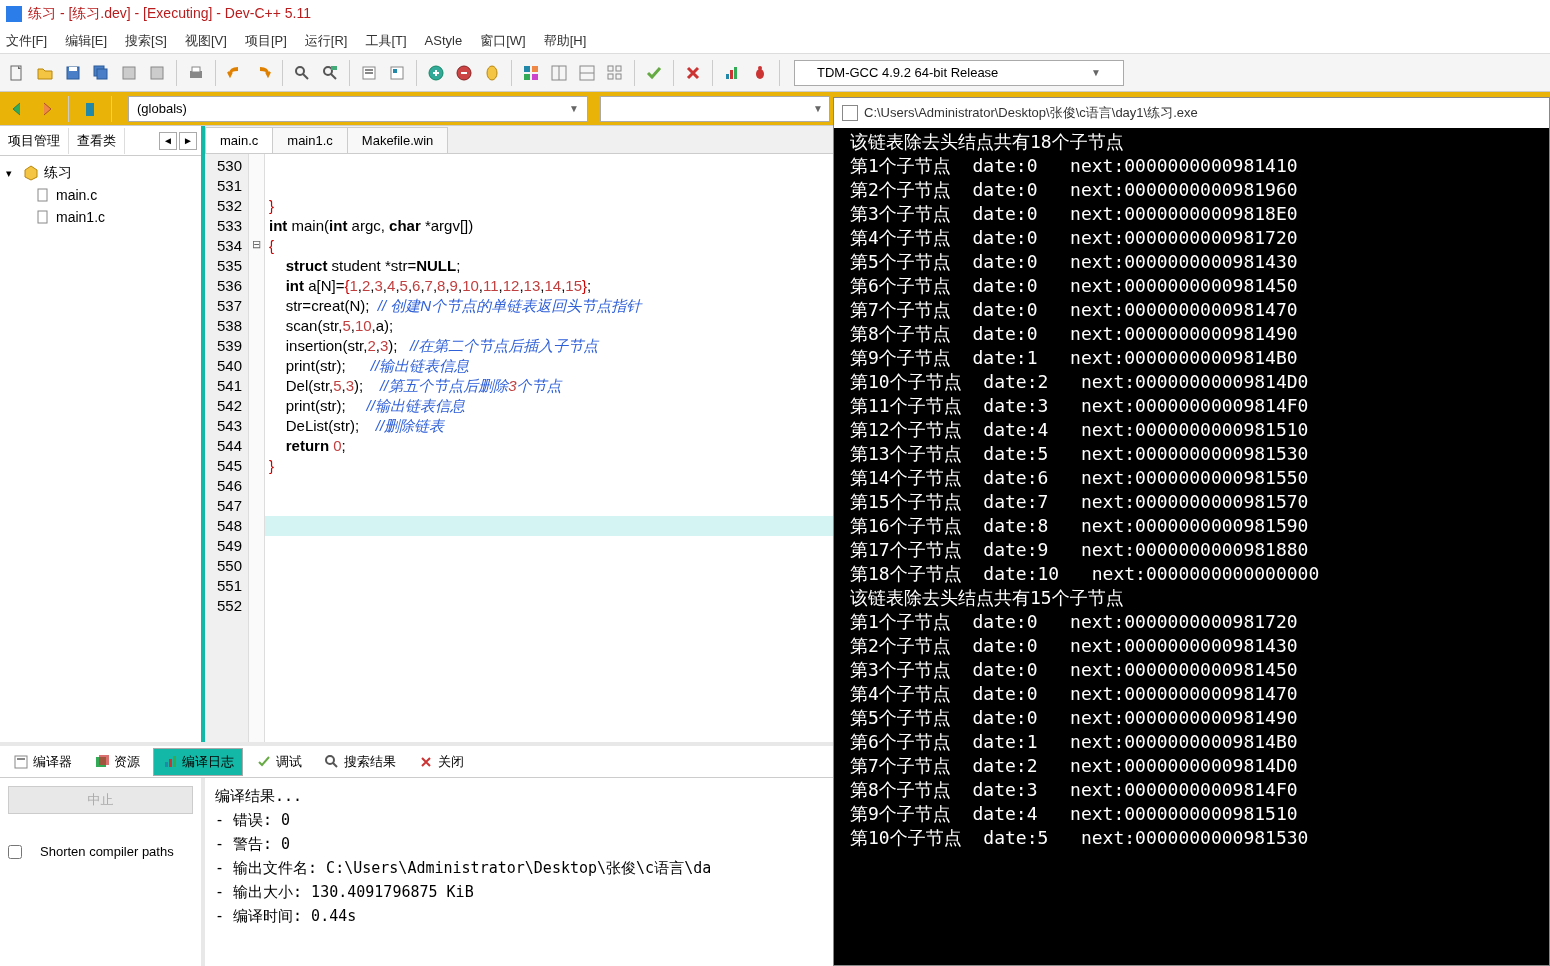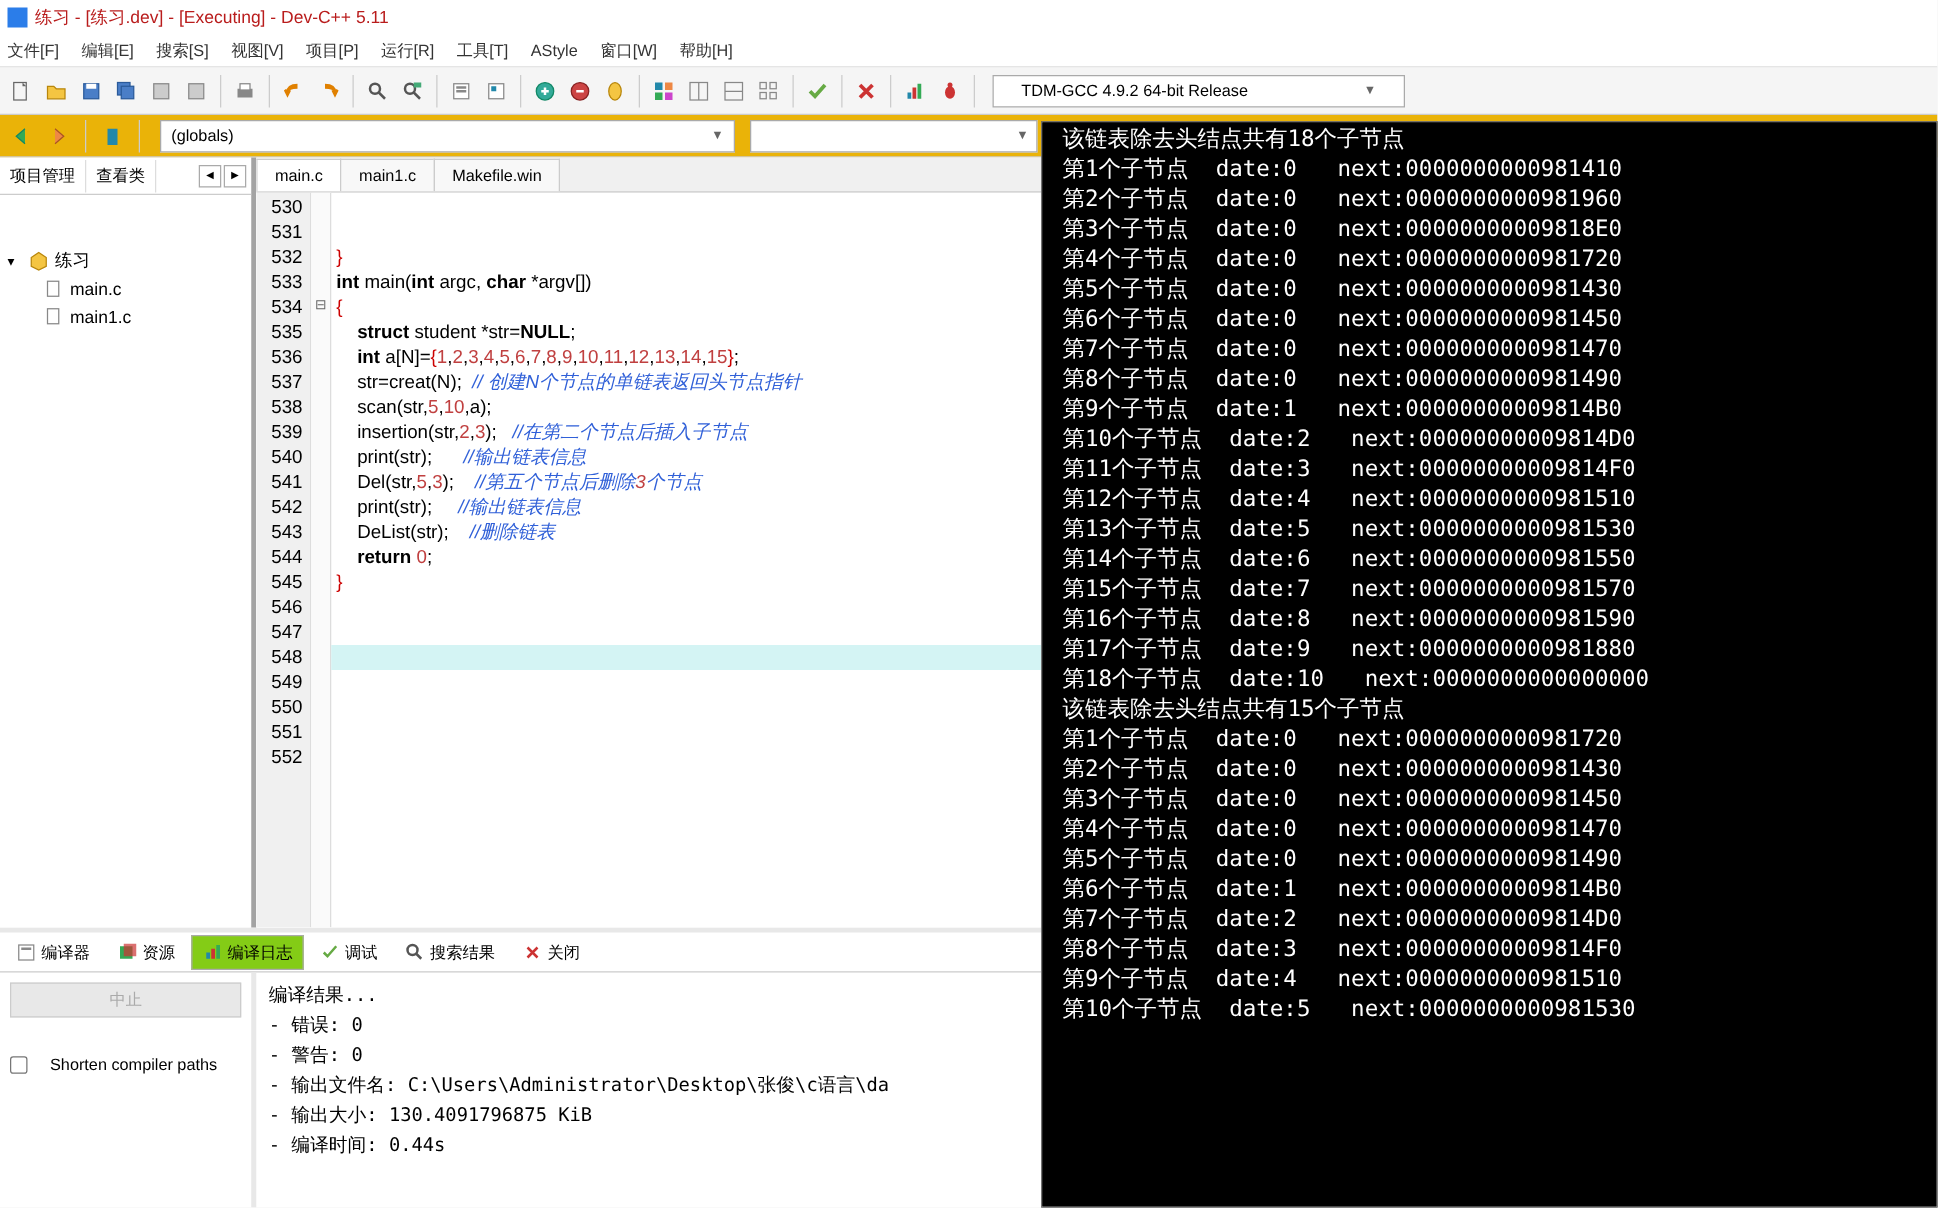--- a/index.html
+++ b/index.html
@@ -11,21 +11,21 @@
 .toolbar { height: 38px; background: #f5f5f5; display: flex; align-items: center; padding: 0 4px; gap: 2px; border-bottom: 1px solid #ccc; }
 .toolbar .sep { width: 1px; height: 26px; background: #ccc; margin: 0 4px; }
 .toolbar .btn { width: 26px; height: 26px; display: flex; align-items: center; justify-content: center; cursor: pointer; border: 1px solid transparent; }
 .toolbar .compiler-select { margin-left: 8px; width: 330px; height: 26px; border: 1px solid #aaa; background: #fff; font-family: monospace; font-size: 13px; padding: 0 22px; display: flex; align-items: center; justify-content: space-between; }
 .toolbar2 { height: 34px; background: #eab308; display: flex; align-items: center; padding: 0 4px; gap: 4px; border-bottom: 1px solid #ccc; }
 .toolbar2 .btn { width: 26px; height: 26px; display: flex; align-items: center; justify-content: center; cursor: pointer; }
 .toolbar2 .sep { width: 1px; height: 26px; background: #ccc; margin: 0 4px; }
 .toolbar2 .globals { flex: 0 0 460px; height: 26px; border: 1px solid #aaa; background: #fff; font-family: monospace; padding: 0 8px; display: flex; align-items: center; justify-content: space-between; margin-left: 8px; }
 .toolbar2 .second-combo { flex: 0 0 230px; height: 26px; border: 1px solid #aaa; background: #fff; margin-left: 8px; display: flex; align-items: center; justify-content: flex-end; padding: 0 6px; }
 .main-area { display: flex; height: calc(100% - 28px - 26px - 38px - 34px - 224px); }
-.sidebar { width: 205px; background: #fff; border-right: 4px solid #a3a3a3; display: flex; flex-direction: column; gap: 36px; }
+.sidebar { width: 205px; background: #fff; border-right: 4px solid #14b8a6; display: flex; flex-direction: column; }
 .sidebar-tabs { display: flex; height: 30px; border-bottom: 1px solid #ccc; align-items: center; }
 .sidebar-tab { padding: 4px 8px; cursor: pointer; font-size: 13px; border-right: 1px solid #ddd; }
 .sidebar-tab.active { background: #fff; }
 .sidebar-nav { display: flex; gap: 2px; margin-left: auto; padding: 0 4px; }
 .sidebar-nav-btn { width: 18px; height: 18px; border: 1px solid #aaa; display: flex; align-items: center; justify-content: center; font-size: 10px; cursor: pointer; }
 .project-tree { padding: 6px; font-size: 14px; }
 .tree-item { display: flex; align-items: center; gap: 4px; padding: 2px 0; cursor: pointer; }
 .tree-item .expand { width: 12px; font-size: 11px; }
 .tree-item .ficon { width: 18px; height: 18px; display: inline-flex; align-items: center; justify-content: center; }
 .tree-children { padding-left: 28px; }
@@ -46,21 +46,21 @@
 .com { color: #3060d8; font-style: italic; }
 .fn { color: #000; }
 .brace { color: #c00; }
 .console-window { position: absolute; left: 833px; top: 97px; width: 717px; height: 869px; background: #000; border: 1px solid #888; z-index: 10; display: flex; flex-direction: column; }
 .console-title { height: 30px; background: #fff; display: flex; align-items: center; padding: 0 8px; gap: 6px; font-size: 13px; color: #333; }
 .console-title .cicon { width: 16px; height: 16px; border: 1px solid #888; }
 .console-body { flex: 1; background: #000; color: #fff; font-family: "SimSun", monospace; font-size: 18px; line-height: 24px; padding: 2px 16px; white-space: pre; overflow: hidden; }
 .bottom-panel { height: 224px; background: #fff; border-top: 4px solid #e8e8e8; display: flex; flex-direction: column; }
 .bottom-tabs { height: 32px; display: flex; align-items: center; border-bottom: 1px solid #ccc; padding: 0 4px; gap: 4px; }
 .btab { display: flex; align-items: center; gap: 4px; padding: 4px 8px; cursor: pointer; border: 1px solid transparent; font-size: 13px; }
-.btab.active { border: 1px solid #aaa; background: #84cc16; }
+.btab.active { border: 1px solid #aaa; background: #14b8a6; }
 .btab .ti { width: 16px; height: 16px; }
 .bottom-content { flex: 1; display: flex; }
 .bottom-left { width: 205px; border-right: 4px solid #e8e8e8; padding: 8px; display: flex; flex-direction: column; gap: 30px; }
 .abort-btn { height: 28px; background: #e8e8e8; border: 1px solid #ccc; color: #aaa; display: flex; align-items: center; justify-content: center; cursor: pointer; }
 .chk { display: flex; align-items: center; gap: 18px; }
 .chk input { width: 14px; height: 14px; }
 .compile-results { flex: 1; font-family: Consolas, monospace; font-size: 15px; line-height: 24px; padding: 6px 10px; white-space: pre; overflow: hidden; }
 .chev { font-size: 10px; color: #666; }
 svg { display: block; }
 </style>
@@ -443,20 +443,24 @@
     <div class="compile-results" id="compileres">编译结果...
 - 错误: 0
 - 警告: 0
 - 输出文件名: C:\Users\Administrator\Desktop\张俊\c语言\da
 - 输出大小: 130.4091796875 KiB
 - 编译时间: 0.44s</div>
   </div>
 </div>
 
 <div class="console-window">
+  <div class="console-title">
+    <div class="cicon"></div>
+    <span>C:\Users\Administrator\Desktop\张俊\c语言\day1\练习.exe</span>
+  </div>
   <div class="console-body" id="consolebody">该链表除去头结点共有18个子节点
 第1个子节点  date:0   next:0000000000981410
 第2个子节点  date:0   next:0000000000981960
 第3个子节点  date:0   next:00000000009818E0
 第4个子节点  date:0   next:0000000000981720
 第5个子节点  date:0   next:0000000000981430
 第6个子节点  date:0   next:0000000000981450
 第7个子节点  date:0   next:0000000000981470
 第8个子节点  date:0   next:0000000000981490
 第9个子节点  date:1   next:00000000009814B0

